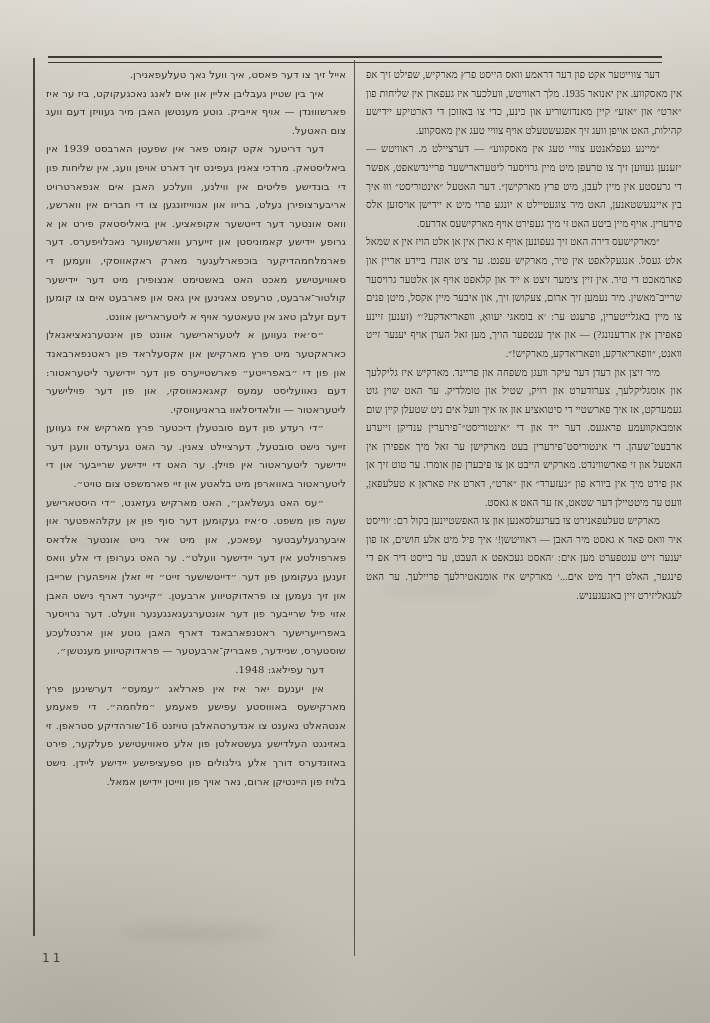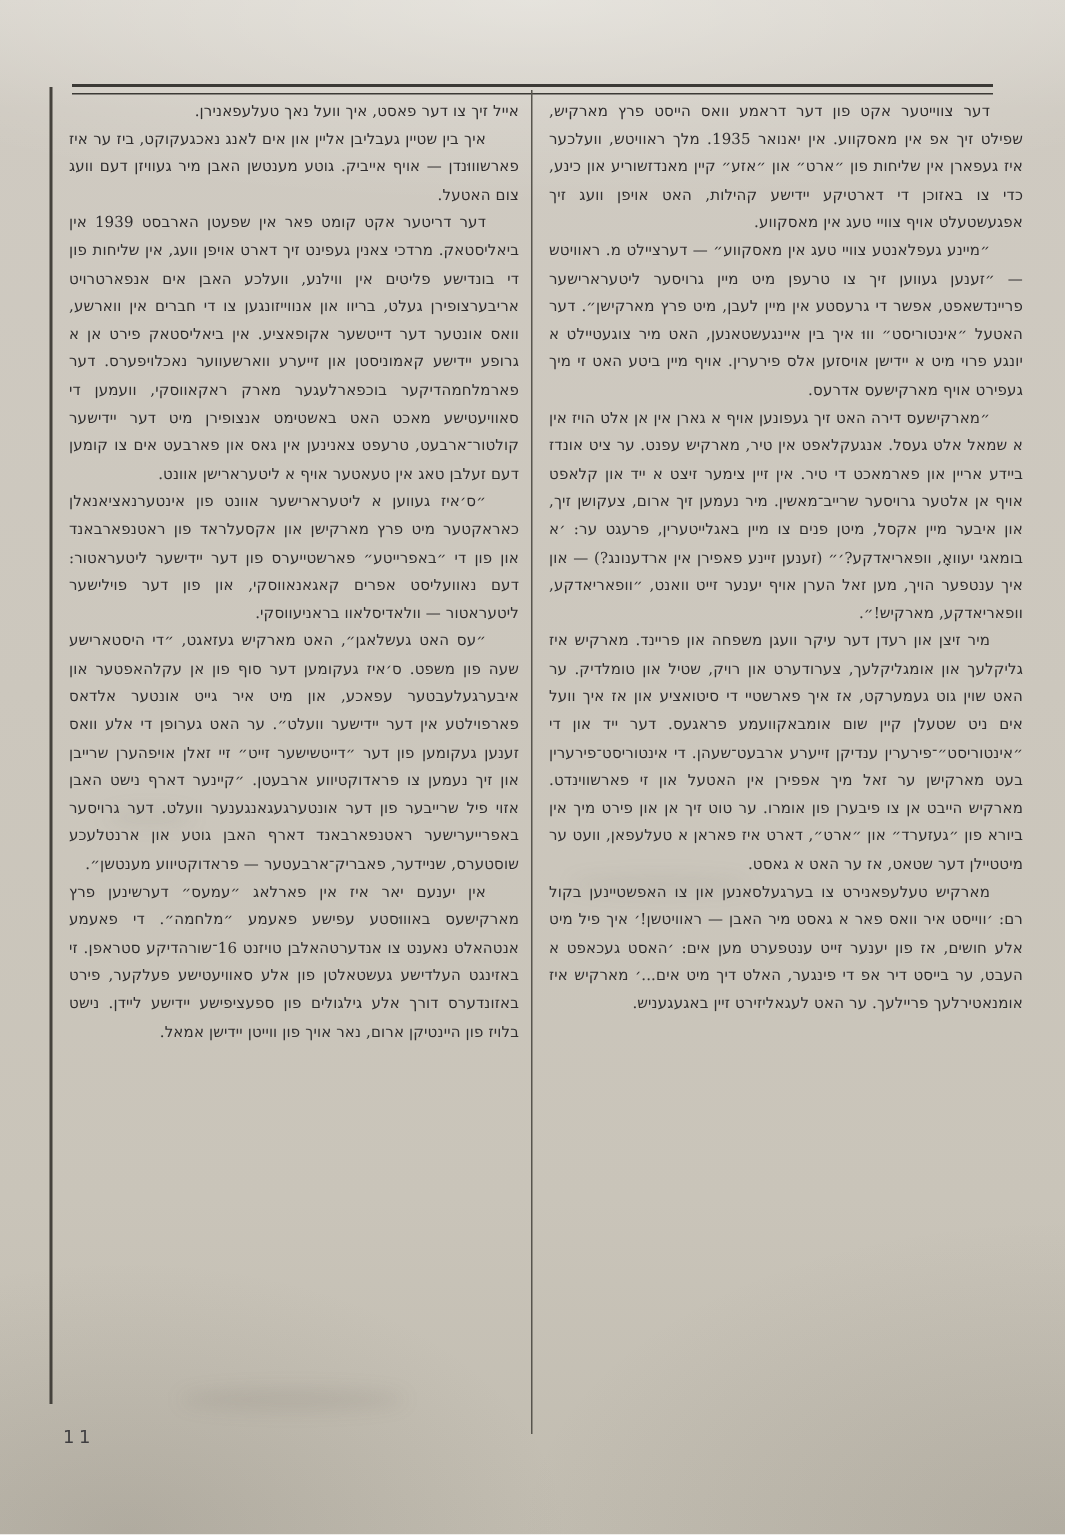--- a/index.html
+++ b/index.html
@@ -32,21 +32,21 @@
     position:absolute;left:354px;top:60px;width:1px;height:896px;
     background:#57544d;
   }
 
   .col{
     position:absolute;top:66px;height:890px;overflow:hidden;
     direction:rtl;text-align:justify;
     font-size:10px;line-height:18.6px;color:#2f2d2e;
     letter-spacing:0.1px;
   }
-  .col-right{right:28px;width:316px;}
+  .col-right{right:28px;width:316px;font-family:Liberation Serif, serif;}
   .col-left{left:46px;width:300px;}
   .col p{margin:0;text-indent:22px;}
   .col p.cont{text-indent:0;}
 
   .page-number{
     position:absolute;left:42px;top:951px;
     font-size:12px;letter-spacing:3px;color:#3f3e40;
     font-family:"DejaVu Sans",sans-serif;
   }
 </style>
@@ -67,18 +67,20 @@
     <p>״מיינע געפלאנטע צוויי טעג אין מאסקווע״ — דערציילט מ. ראוויטש — ״זענען געווען זיך צו טרעפן מיט מיין גרויסער ליטערארישער פריינדשאפט, אפשר די גרעסטע אין מיין לעבן, מיט פרץ מארקישן״. דער האטעל ״אינטוריסט״ וווּ איך בין איינגעשטאנען, האט מיר צוגעטיילט א יונגע פרוי מיט א יידישן אויסזען אלס פירערין. אויף מיין ביטע האט זי מיך געפירט אויף מארקישעס אדרעס.</p>
     <p>״מארקישעס דירה האט זיך געפונען אויף א גארן אין אן אלט הויז אין א שמאל אלט געסל. אנגעקלאפט אין טיר, מארקיש עפנט. ער ציט אונדז ביידע אריין און פארמאכט די טיר. אין זיין צימער זיצט א ייד און קלאפט אויף אן אלטער גרויסער שרייב־מאשין. מיר נעמען זיך ארום, צעקושן זיך, און איבער מיין אקסל, מיטן פנים צו מיין באגלייטערין, פרעגט ער: ׳א בומאגי יעוואָ, וופאריאדקע?׳״ (זענען זיינע פאפירן אין ארדענונג?) — און איך ענטפער הויך, מען זאל הערן אויף יענער זייט וואנט, ״וופאריאדקע, וופאריאדקע, מארקיש!״.</p>
     <p>מיר זיצן און רעדן דער עיקר וועגן משפחה און פריינד. מארקיש איז גליקלעך און אומגליקלעך, צערודערט און רויק, שטיל און טומלדיק. ער האט שוין גוט געמערקט, אז איך פארשטיי די סיטואציע און אז איך וועל אים ניט שטעלן קיין שום אומבאקוועמע פראגעס. דער ייד און די ״אינטוריסט״־פירערין ענדיקן זייערע ארבעט־שעהן. די אינטוריסט־פירערין בעט מארקישן ער זאל מיך אפפירן אין האטעל און זי פארשווינדט. מארקיש הייבט אן צו פיבערן פון אומרו. ער טוט זיך אן און פירט מיך אין ביורא פון ״געזערד״ און ״ארט״, דארט איז פאראן א טעלעפאן, וועט ער מיטטיילן דער שטאט, אז ער האט א גאסט.</p>
     <p>מארקיש טעלעפאנירט צו בערגעלסאנען און צו האפשטיינען בקול רם: ׳ווייסט איר וואס פאר א גאסט מיר האבן — ראוויטשן!׳ איך פיל מיט אלע חושים, אז פון יענער זייט ענטפערט מען אים: ׳האסט געכאפט א העבט, ער בייסט דיר אפ די פינגער, האלט דיך מיט אים...׳ מארקיש איז אומנאטירלעך פריילעך. ער האט לעגאליזירט זיין באגעגעניש.</p>
   </div>
 
 <div class="col col-left">
     <p class="cont">אייל זיך צו דער פאסט, איך וועל נאך טעלעפאנירן.</p>
     <p>איך בין שטיין געבליבן אליין און אים לאנג נאכגעקוקט, ביז ער איז פארשוווּנדן — אויף אייביק. גוטע מענטשן האבן מיר געוויזן דעם וועג צום האטעל.</p>
     <p>דער דריטער אקט קומט פאר אין שפעטן הארבסט 1939 אין ביאליסטאק. מרדכי צאנין געפינט זיך דארט אויפן וועג, אין שליחות פון די בונדישע פליטים אין ווילנע, וועלכע האבן אים אנפארטרויט אריבערצופירן געלט, בריוו און אנווייזונגען צו די חברים אין ווארשע, וואס אונטער דער דייטשער אקופאציע. אין ביאליסטאק פירט אן א גרופע יידישע קאמוניסטן און זייערע ווארשעווער נאכלויפערס. דער פארמלחמהדיקער בוכפארלעגער מארק ראקאווסקי, וועמען די סאוויעטישע מאכט האט באשטימט אנצופירן מיט דער יידישער קולטור־ארבעט, טרעפט צאנינען אין גאס און פארבעט אים צו קומען דעם זעלבן טאג אין טעאטער אויף א ליטערארישן אוונט.</p>
-    <p>״ס׳איז געווען א ליטערארישער אוונט פון אינטערנאציאנאלן כאראקטער מיט פרץ מארקישן און אקסעלראד פון ראטנפארבאנד און פון די ״באפרייטע״ פארשטייערס פון דער יידישער ליטעראטור: דעם נאוועליסט אפרים קאגאנאווסקי, און פון דער פוילישער ליטעראטור — וולאדיסלאוו בראניעווסקי.</p>
+    <p>״ס׳איז געווען א ליטערארישער אוונט פון אינטערנאציאנאלן כאראקטער מיט פרץ מארקישן און אקסעלראד פון ראטנפארבאנד און פון די ״באפרייטע״ פארשטייערס פון דער יידישער ליטעראטור: דעם נאוועליסט עמעס קאגאנאווסקי, און פון דער פוילישער ליטעראטור — וולאדיסלאוו בראניעווסקי.</p>
+    <p>״די רעדע פון דעם סובטעלן דיכטער פרץ מארקיש איז געווען זייער נישט סובטעל, דערציילט צאנין. ער האט גערעדט וועגן דער יידישער ליטעראטור אין פוילן. ער האט די יידישע שרייבער און די ליטעראטור באווארפן מיט בלאטע און זיי פארמשפט צום טויט״.</p>
     <p>״עס האט געשלאגן״, האט מארקיש געזאגט, ״די היסטארישע שעה פון משפט. ס׳איז געקומען דער סוף פון אן עקלהאפטער און איבערגעלעבטער עפאכע, און מיט איר גייט אונטער אלדאס פארפוילטע אין דער יידישער וועלט״. ער האט גערופן די אלע וואס זענען געקומען פון דער ״דייטשישער זייט״ זיי זאלן אויפהערן שרייבן און זיך נעמען צו פראדוקטיווע ארבעטן. ״קיינער דארף נישט האבן אזוי פיל שרייבער פון דער אונטערגעגאנגענער וועלט. דער גרויסער באפרייערישער ראטנפארבאנד דארף האבן גוטע און ארנטלעכע שוסטערס, שניידער, פאבריק־ארבעטער — פראדוקטיווע מענטשן״.</p>
+    <p>דער עפילאג: 1948.</p>
     <p>אין יענעם יאר איז אין פארלאג ״עמעס״ דערשינען פרץ מארקישעס באוווּסטע עפישע פאעמע ״מלחמה״. די פאעמע אנטהאלט נאענט צו אנדערטהאלבן טויזנט 16־שורהדיקע סטראפן. זי באזינגט העלדישע געשטאלטן פון אלע סאוויעטישע פעלקער, פירט באזונדערס דורך אלע גילגולים פון ספעציפישע יידישע ליידן. נישט בלויז פון היינטיקן ארום, נאר אויך פון ווייטן יידישן אמאל.</p>
   </div>
 
 <div class="page-number">11</div>
 
 </body></html>

